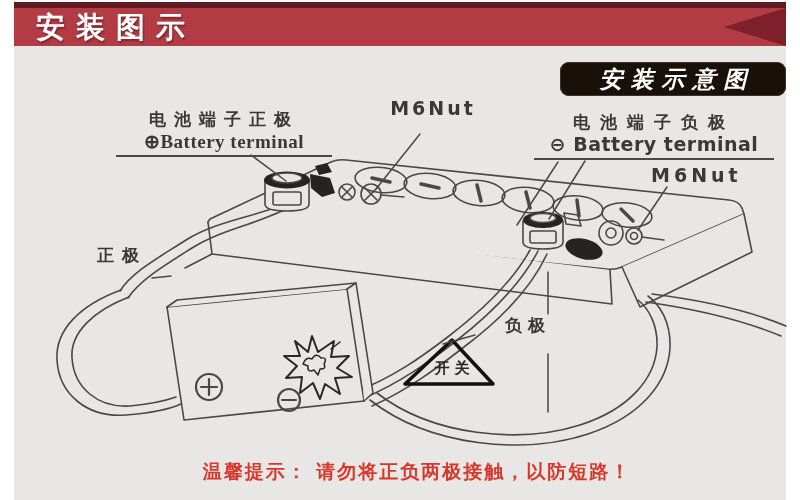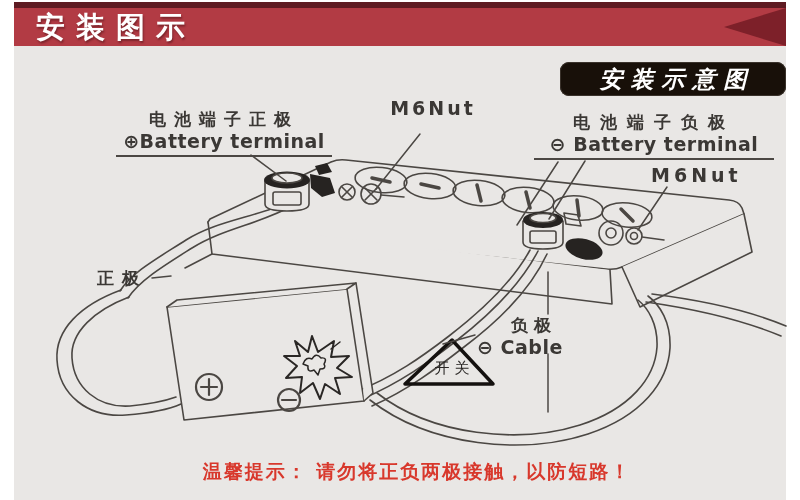--- a/index.html
+++ b/index.html
@@ -41,21 +41,21 @@
   .lab .l2{font-size:19px;line-height:23px;letter-spacing:.5px;white-space:nowrap;}
   .lab.ul{border-bottom:2px solid #4b4743;padding-bottom:2px;}
   .center{text-align:center;}
   svg.art{position:absolute;left:0;top:0;z-index:2;}
   .warning{
     position:absolute;left:0;right:0;top:459px;text-align:center;z-index:3;
     color:#d8382c;font-weight:bold;font-size:19px;letter-spacing:2px;white-space:nowrap;margin-left:34px;
   }
   .switch-label{
     position:absolute;left:420px;top:359px;width:64px;text-align:center;z-index:3;
-    color:#2a2725;font-weight:normal;font-size:15px;letter-spacing:5px;text-indent:5px;white-space:nowrap;
+    color:#2a2725;font-weight:bold;font-size:15px;letter-spacing:5px;text-indent:5px;white-space:nowrap;
   }
 </style>
 </head>
 <body>
 
 <div class="panel"></div>
 
 <div class="banner">
   <div class="stripe"></div>
   <div class="bar"></div>
@@ -171,42 +171,41 @@
       <line x1="558" y1="162" x2="517" y2="225"></line>
       <line x1="667" y1="187" x2="638" y2="230"></line>
       <line x1="152" y1="278" x2="171" y2="276"></line>
       <line x1="475" y1="335" x2="443" y2="344"></line>
       <line x1="548" y1="272" x2="548" y2="314"></line>
       <line x1="548" y1="354" x2="548" y2="412"></line>
     </g>
   </g>
 </svg>
 
-<div class="lab ul center" style="left:116px;top:109px;width:216px;">
+<div class="lab ul center" style="left:116px;top:109px;width:216px;font-family:Liberation Serif, serif;">
   <div class="l1">电池端子正极</div>
   <div class="l2">⊕Battery terminal</div>
 </div>
 
 <div class="lab center" style="left:383px;top:97px;width:100px;">
   <div class="l2" style="letter-spacing:3px;">M6Nut</div>
 </div>
 
 <div class="lab ul center" style="left:534px;top:112px;width:240px;">
   <div class="l1" style="letter-spacing:10px;">电池端子负极</div>
   <div class="l2">⊖ Battery terminal</div>
 </div>
 
 <div class="lab" style="left:651px;top:164px;">
   <div class="l2" style="letter-spacing:4px;">M6Nut</div>
 </div>
 
 <div class="lab" style="left:57px;top:245px;">
-  <div class="l1" style="padding-left:40px;margin-top:23px;">正极</div>
+  <div class="l1" style="padding-left:40px;">正极</div>
 </div>
 
 <div class="lab" style="left:477px;top:315px;text-align:center;">
   <div class="l1" style="padding-left:28px;letter-spacing:6px;">负极</div>
-  <div class="l2">⊖ Cable</div>
 </div>
 
 <div class="switch-label">开关</div>
 
 <div class="warning">温馨提示： 请勿将正负两极接触，以防短路！</div>
 
 </body></html>

